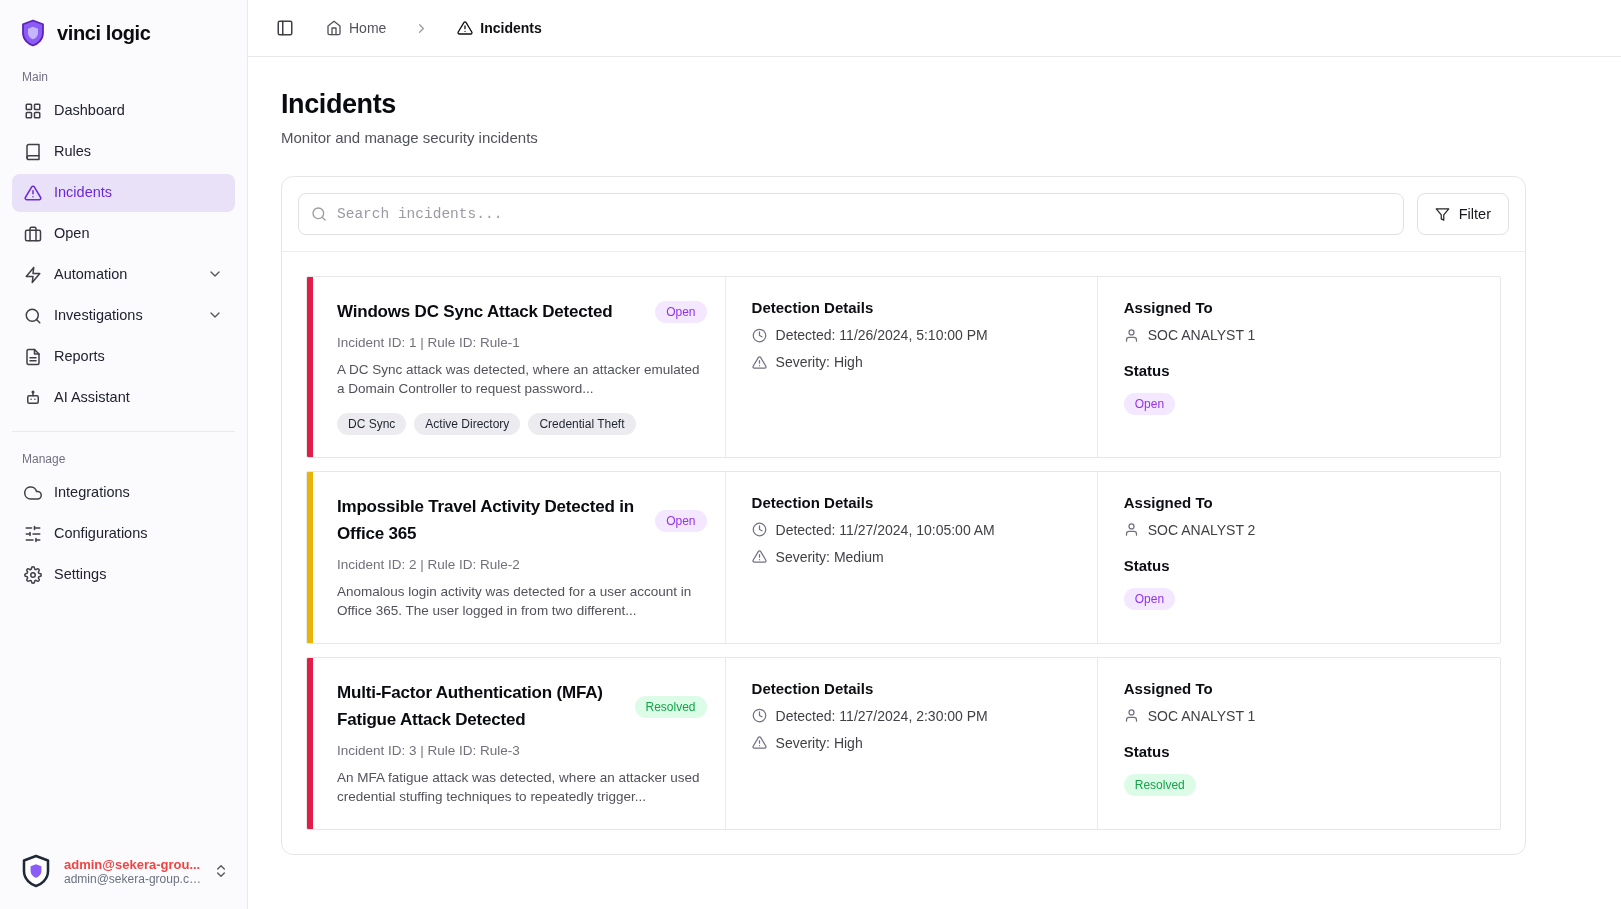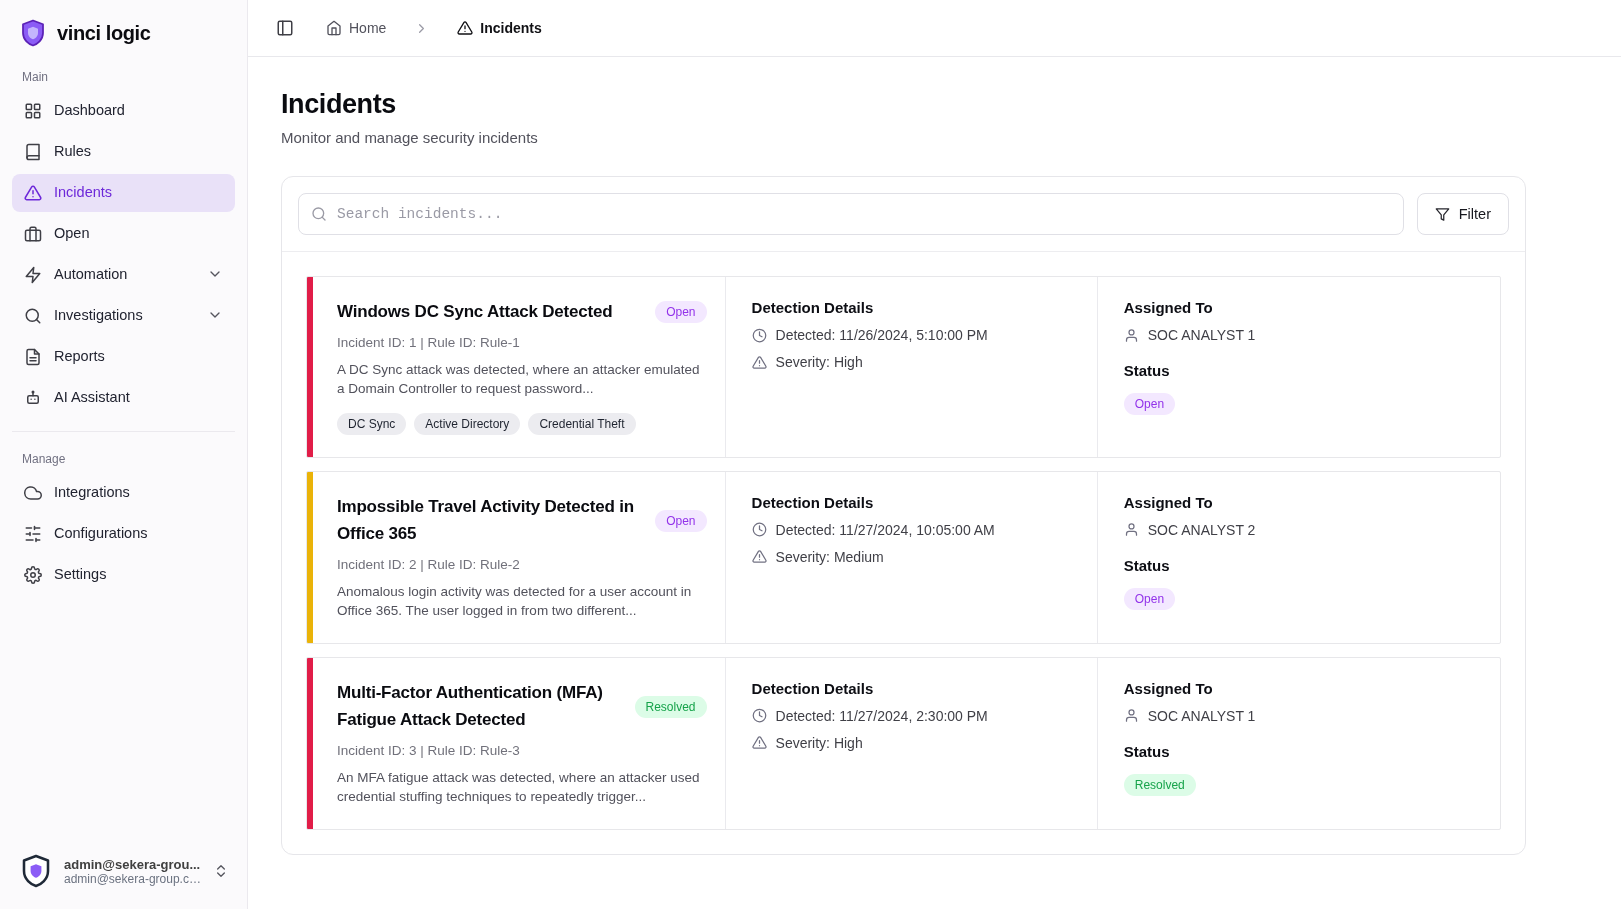--- a/index.html
+++ b/index.html
@@ -40,21 +40,21 @@
   .nav-text { flex: 1; }
   .nav-chevron { color: #55555e; }
   .nav-chevron svg { width: 16px; height: 16px; }
 
   .user-card {
     margin-top: auto; display: flex; align-items: center; gap: 10px;
     padding: 8px 6px; border-radius: 10px; cursor: pointer;
   }
   .user-avatar svg { width: 36px; height: 36px; }
   .user-texts { flex: 1; min-width: 0; }
-  .user-name { font-size: 13px; font-weight: 700; color: #404040; white-space: nowrap; overflow: hidden; text-overflow: ellipsis; }
+  .user-name { font-size: 13px; font-weight: 700; color: #ef4444; white-space: nowrap; overflow: hidden; text-overflow: ellipsis; }
   .user-email { font-size: 12px; color: #6b7280; white-space: nowrap; overflow: hidden; text-overflow: ellipsis; }
   .user-chevron { color: #55555e; }
   .user-chevron svg { width: 16px; height: 16px; }
 
   
   .main { flex: 1; height: 100%; display: flex; flex-direction: column; overflow: hidden; background: #fff; }
   .topbar {
     height: 57px; min-height: 57px;
     border-bottom: 1px solid #e8e8ec;
     display: flex; align-items: center; gap: 28px;

